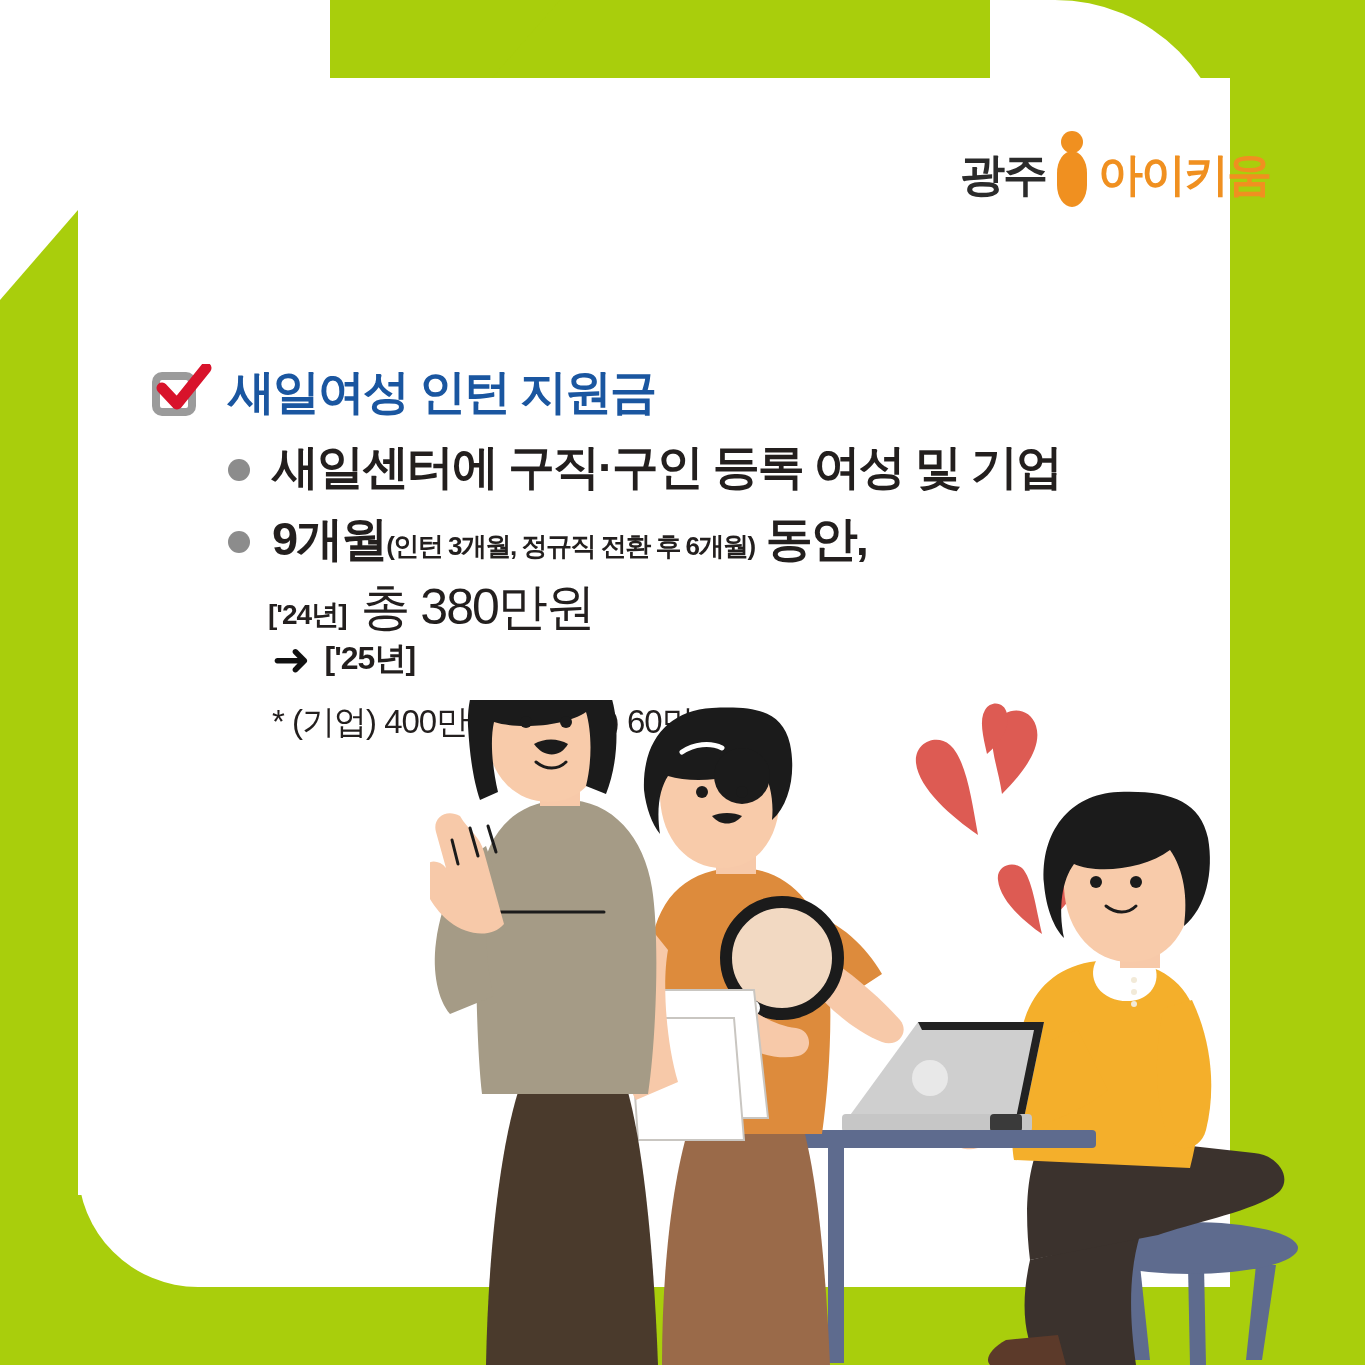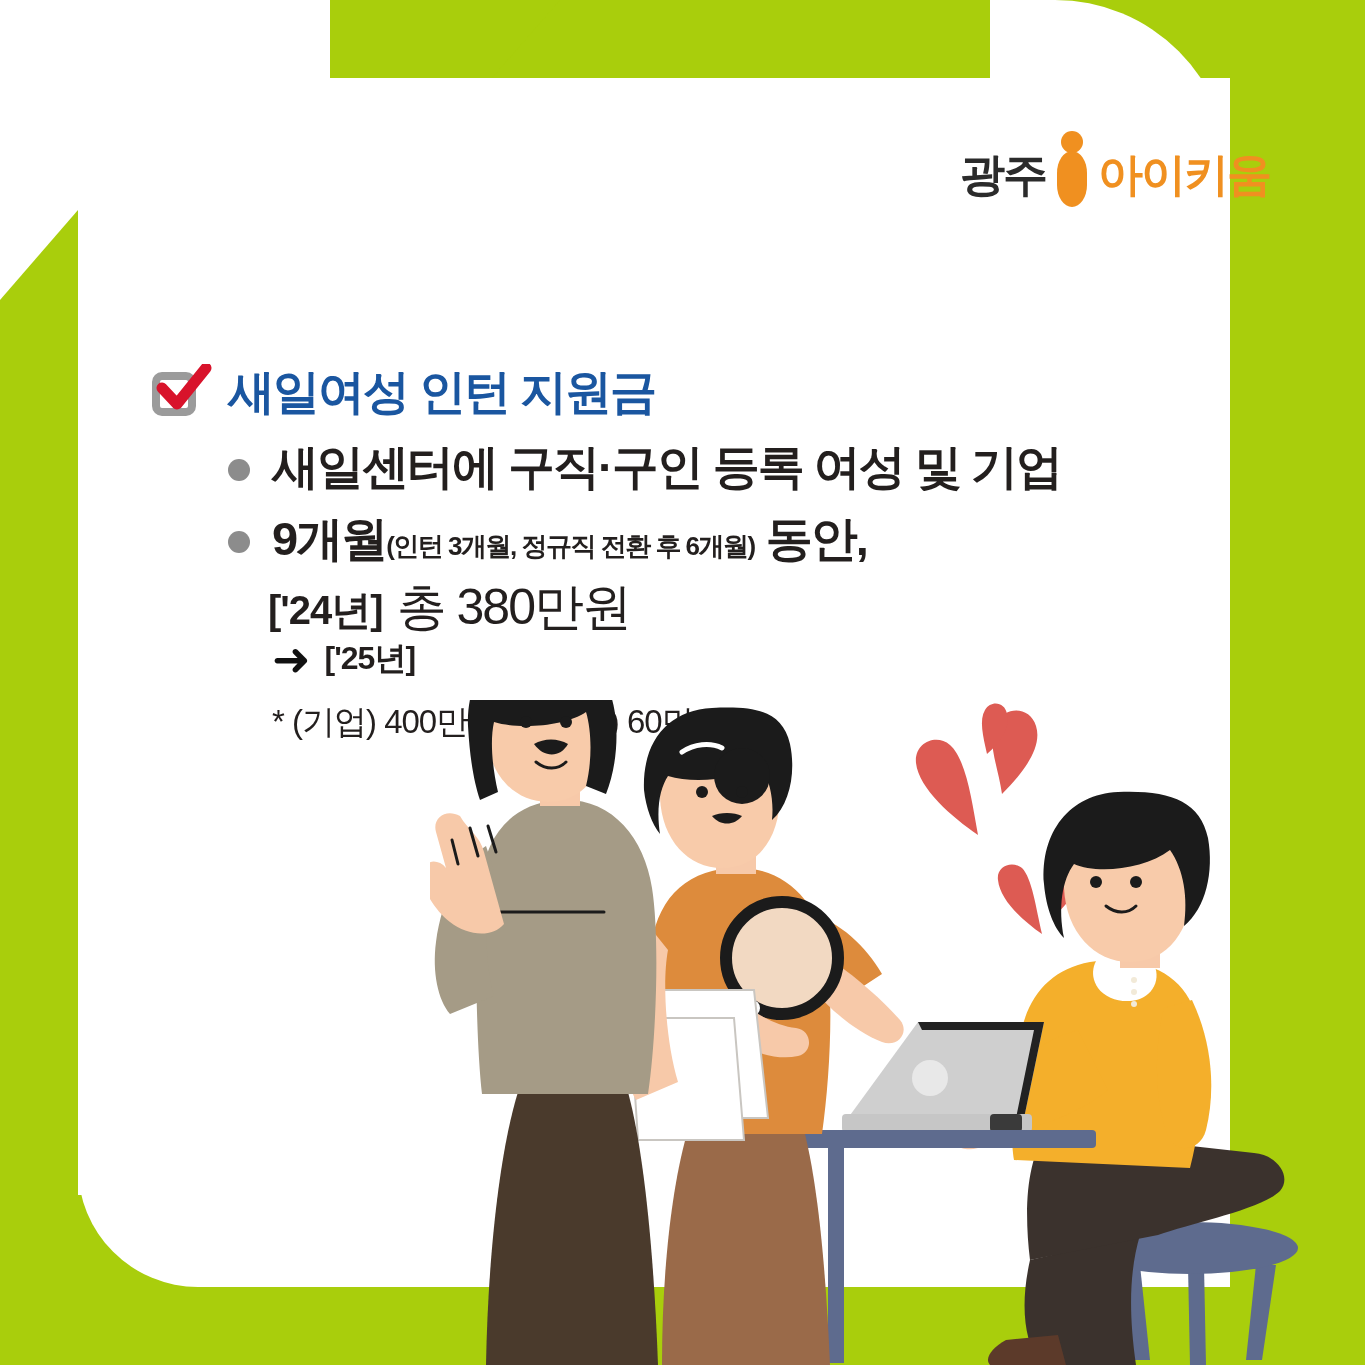--- a/index.html
+++ b/index.html
@@ -125,21 +125,21 @@
   }
 
   .row-b1{left:228px;top:424px;}
   .row-b2{left:228px;top:496px;}
 
   .line-24{
     position:absolute;left:268px;top:558px;
     display:flex;align-items:baseline;gap:14px;white-space:nowrap;
   }
   .yr-tag{
-    font-size:40px;font-weight:700;color:#231f1e;letter-spacing:-1px;
+    font-size:28px;font-weight:700;color:#231f1e;letter-spacing:-1px;
   }
   .amount-24{
     font-size:50px;font-weight:500;color:#231f1e;letter-spacing:-2px;
   }
 
   .line-25{
     position:absolute;left:272px;top:620px;
     display:flex;align-items:center;gap:12px;white-space:nowrap;
   }
   .arrow-icon{

